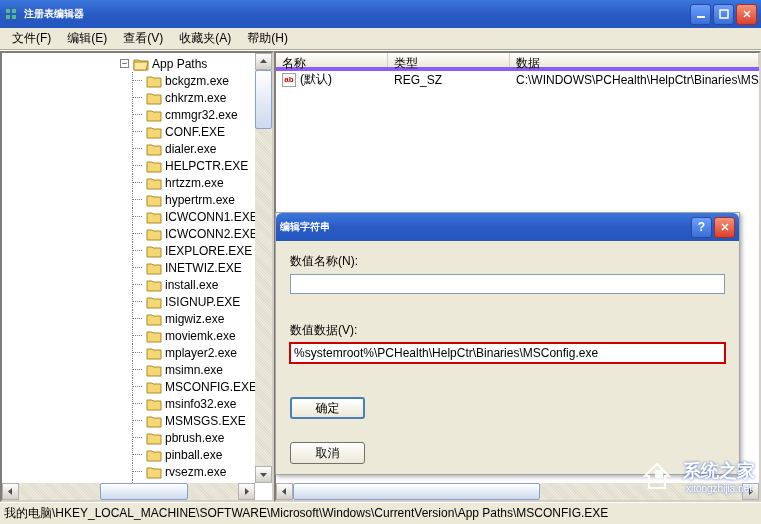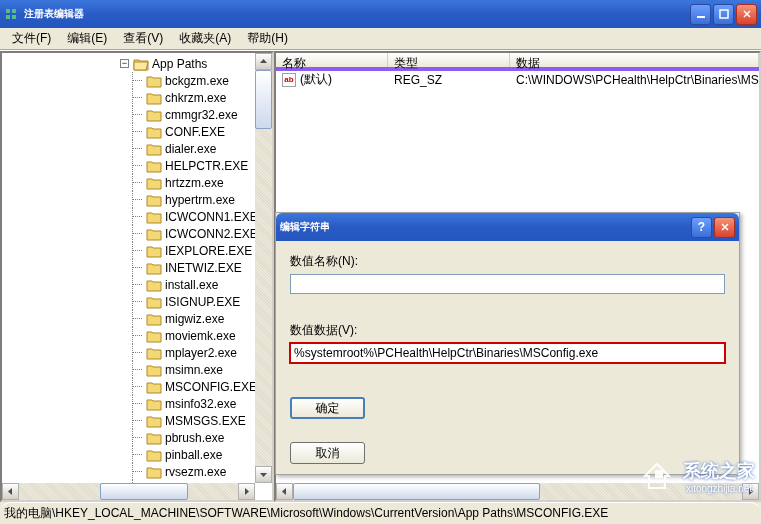--- a/index.html
+++ b/index.html
@@ -41,21 +41,21 @@
 .str-icon { width: 14px; height: 14px; margin-right: 4px; border: 1px solid #a0a0a0; background: #fff; font-size: 8px; color: #c00; display: flex; align-items: center; justify-content: center; font-weight: bold; }
 
 .scrollbar-h { position: absolute; bottom: 0; left: 0; right: 17px; height: 17px; background: #ece9d8; display: flex; }
 .scrollbar-h.full { right: 0; }
 .scrollbar-v { position: absolute; top: 0; right: 0; bottom: 17px; width: 17px; background: #ece9d8; }
 .sb-btn { width: 17px; height: 17px; background: linear-gradient(to bottom, #fff, #d4d0c8); border: 1px solid #b0b0b0; display: flex; align-items: center; justify-content: center; }
 .sb-btn svg { width: 7px; height: 7px; fill: #4d4d4d; }
 .sb-track { flex: 1; background: repeating-linear-gradient(45deg, #ece9d8, #ece9d8 1px, #e0ddd0 1px, #e0ddd0 2px); position: relative; }
 .sb-thumb { position: absolute; background: linear-gradient(to bottom, #fff, #cdd9ed); border: 1px solid #8ba0c8; border-radius: 2px; }
 
-.statusbar { height: 22px; background: #ece9d8; border-top: 1px solid #fff; display: flex; align-items: center; padding: 0 4px; border-radius: 11px; }
+.statusbar { height: 22px; background: #ece9d8; border-top: 1px solid #fff; display: flex; align-items: center; padding: 0 4px; }
 
 .dialog { position: absolute; left: 275px; top: 212px; width: 465px; background: #ece9d8; border: 1px solid #a3a3a3; box-shadow: 2px 2px 4px rgba(0,0,0,0.3); }
 .dialog .titlebar { border-radius: 6px 6px 0 0; }
 .dialog-help { width: 21px; height: 21px; background: linear-gradient(to bottom, #6b9eff, #3b6fd8); border: 1px solid #2a4a9c; border-radius: 3px; display: flex; align-items: center; justify-content: center; color: #fff; font-weight: bold; margin-right: 2px; cursor: pointer; }
 .dialog-body { padding: 12px 14px 10px; border-radius: 17px; }
 .dialog-label { margin-bottom: 4px; }
 .dialog-input { width: 100%; height: 20px; border: 1px solid #7f9db9; background: #fff; padding: 0 3px; margin-bottom: 28px; }
 .dialog-input.highlight { outline: 2px solid #cc0000; outline-offset: -1px; }
 .dialog-buttons { display: flex; justify-content: flex-end; gap: 23px; margin-top: 6px; flex-direction: column; }
 .dialog-btn { width: 75px; height: 22px; background: linear-gradient(to bottom, #fff, #ece9d8); border: 1px solid #707070; border-radius: 3px; cursor: pointer; }

